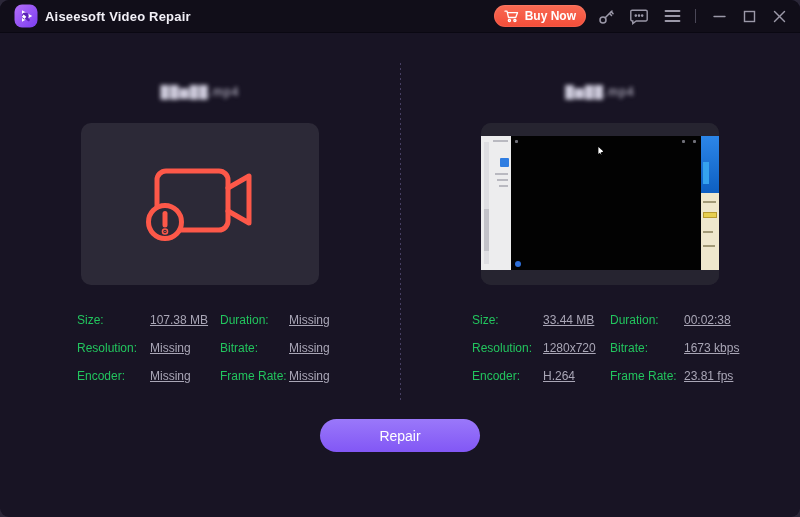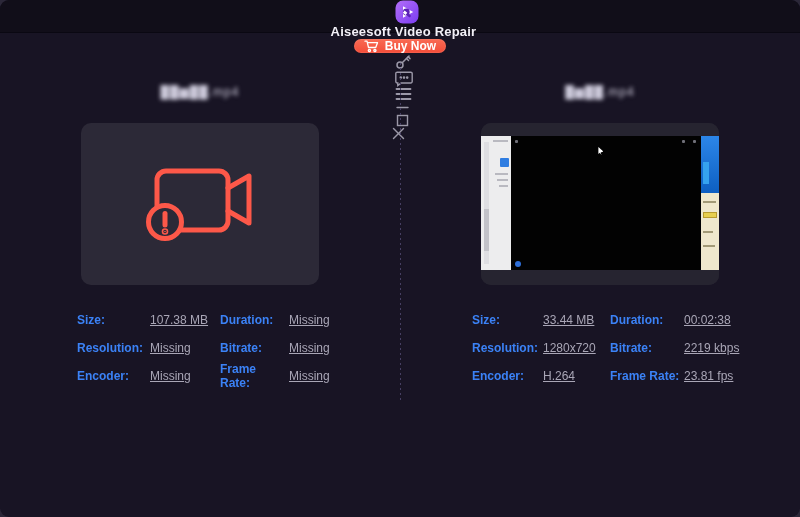--- a/index.html
+++ b/index.html
@@ -1,21 +1,21 @@
 <!DOCTYPE html>
 <html><head>
 <meta charset="utf-8">
 <style>
   html,body{margin:0;padding:0;background:#2b2738;font-family:"Liberation Sans",sans-serif;
     -webkit-font-smoothing:antialiased;}
   .window{position:relative;width:800px;height:517px;background:#181424;border-radius:9px;
     overflow:hidden;margin:0 auto;}
   
   .titlebar{position:absolute;top:0;left:0;right:0;height:33px;background:#110e19;
-    border-bottom:1px solid #0a0812;display:flex;align-items:center;box-sizing:border-box;flex-direction:column;}
+    border-bottom:1px solid #0a0812;display:flex;align-items:center;box-sizing:border-box;}
   .logo{width:24px;height:24px;margin-left:14px;flex:0 0 auto;}
   .app-title{margin-left:7px;font-size:13px;font-weight:bold;color:#f2f0f7;letter-spacing:.2px;}
   .tb-spacer{flex:1;}
   .buy-btn{display:flex;align-items:center;gap:6px;height:22px;padding:0 10px;border-radius:13px;
     background:linear-gradient(180deg,#f96b54,#f34d39);color:#fff;font-size:12px;font-weight:bold;
     cursor:pointer;box-shadow:0 0 0 1px rgba(255,255,255,.08) inset;}
   .tb-icon{display:flex;align-items:center;justify-content:center;width:26px;height:26px;
     margin-left:7px;cursor:pointer;color:#9b98a8;}
   .tb-sep{width:1px;height:14px;background:#4a4757;margin:0 6px 0 10px;}
   .win-btn{display:flex;align-items:center;justify-content:center;width:26px;height:26px;
@@ -48,21 +48,21 @@
   .thumb-right{width:18px;display:flex;flex-direction:column;}
   .thumb-desktop{height:57px;background:linear-gradient(180deg,#2c86e8,#0d5fc2);position:relative;}
   .thumb-desktop .lite{position:absolute;left:2px;top:26px;width:6px;height:22px;background:#35a2ef;}
   .thumb-doc{flex:1;background:#efe8cd;position:relative;}
   .doc-line{position:absolute;height:2px;background:#a29a77;}
   .doc-hl{position:absolute;left:2px;top:19px;width:14px;height:6px;background:#e7cf4e;border:1px solid #b89b2e;box-sizing:border-box;}
   
   .meta{display:grid;margin-top:21px;grid-auto-rows:28px;align-items:center;font-size:12px;}
   .meta-left{grid-template-columns:73px 70px 69px auto;padding-left:77px;}
   .meta-right{grid-template-columns:71px 67px 74px auto;padding-left:72px;}
-  .m-label{font-weight:bold;color:#3b82f6;}
+  .m-label{font-weight:normal;color:#22c55e;}
   .m-value{color:#a9a6b6;text-decoration:underline;}
   
   .repair-btn{position:absolute;left:50%;top:419px;transform:translateX(-50%);width:160px;height:33px;
     border:none;border-radius:17px;background:linear-gradient(180deg,#9a78fa,#8257f5);
     color:#fff;font-size:14px;font-family:"Liberation Sans",sans-serif;cursor:pointer;
     display:flex;align-items:center;justify-content:center;}
 </style>
 </head>
 <body>
 
@@ -205,22 +205,23 @@
         </div>
       </div>
       <div class="meta meta-right">
           <span class="m-label">Size:</span>
           <span class="m-value">33.44 MB</span>
           <span class="m-label">Duration:</span>
           <span class="m-value">00:02:38</span>
           <span class="m-label">Resolution:</span>
           <span class="m-value">1280x720</span>
           <span class="m-label">Bitrate:</span>
-          <span class="m-value">2219 kbps</span>
+          <span class="m-value">1673 kbps</span>
           <span class="m-label">Encoder:</span>
           <span class="m-value">H.264</span>
           <span class="m-label">Frame Rate:</span>
           <span class="m-value">23.81 fps</span>
         </div>
     </div>
   </div>
 
+  <button class="repair-btn">Repair</button>
 </div>
 
 </body></html>

